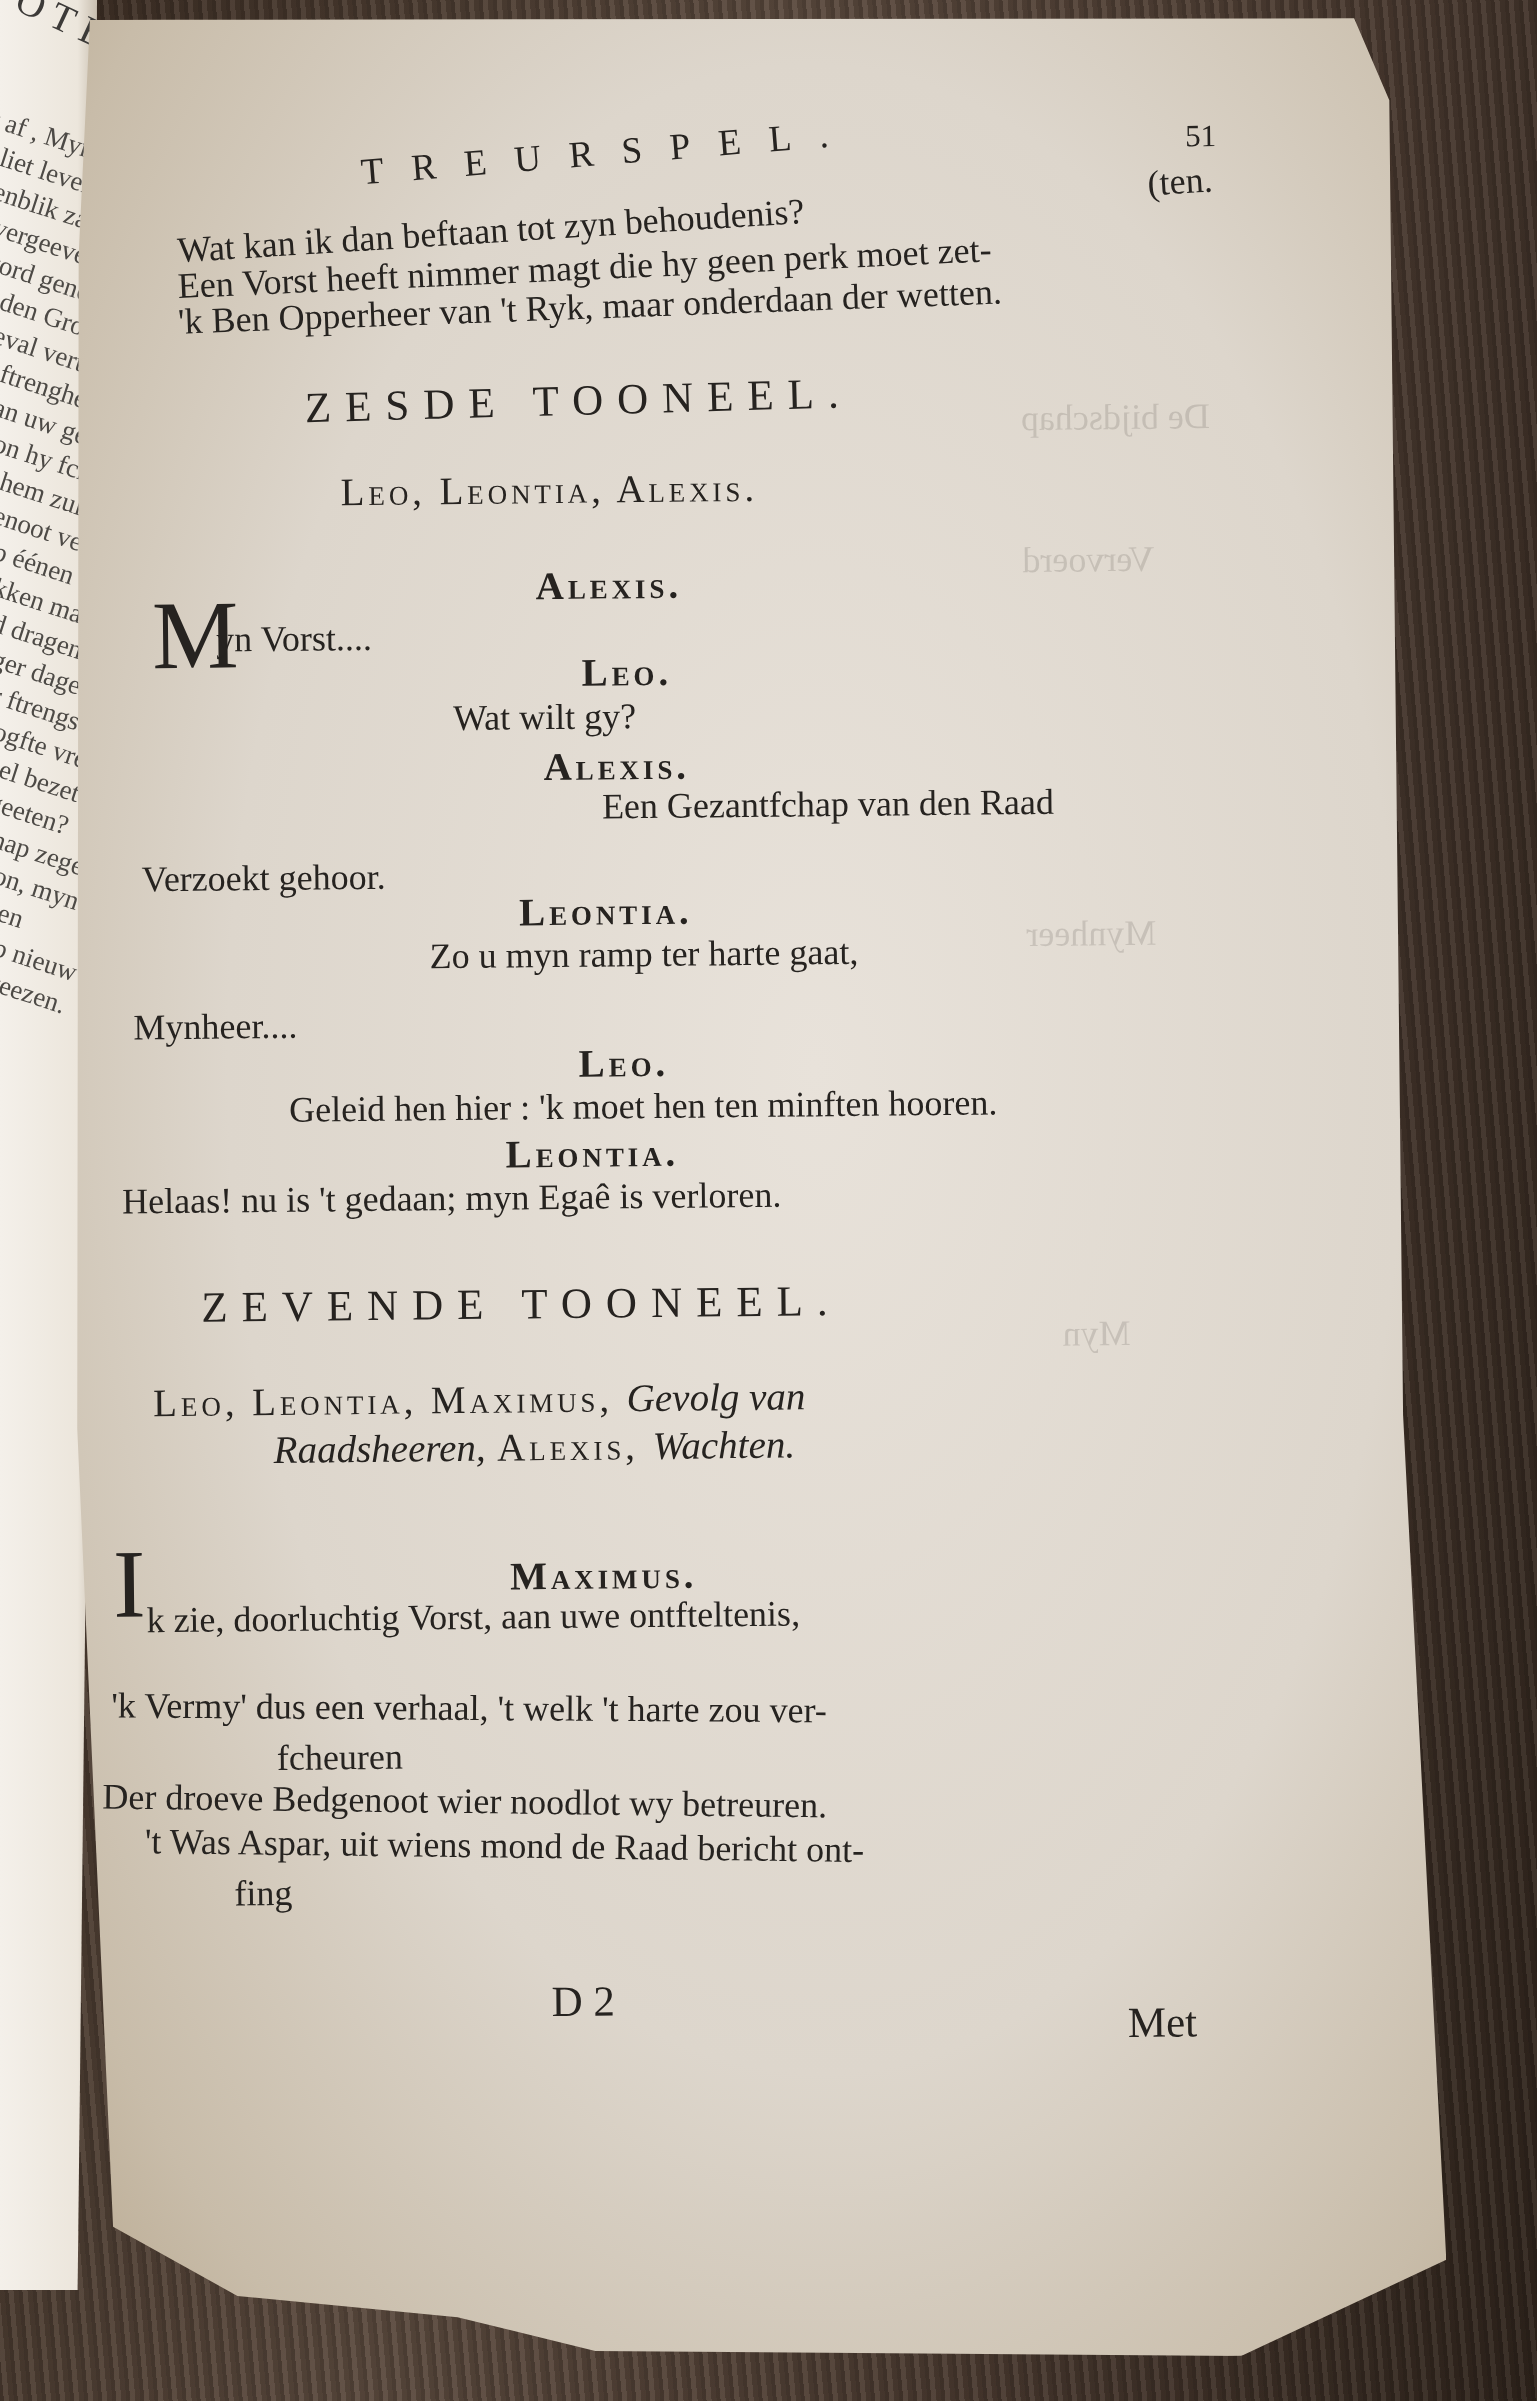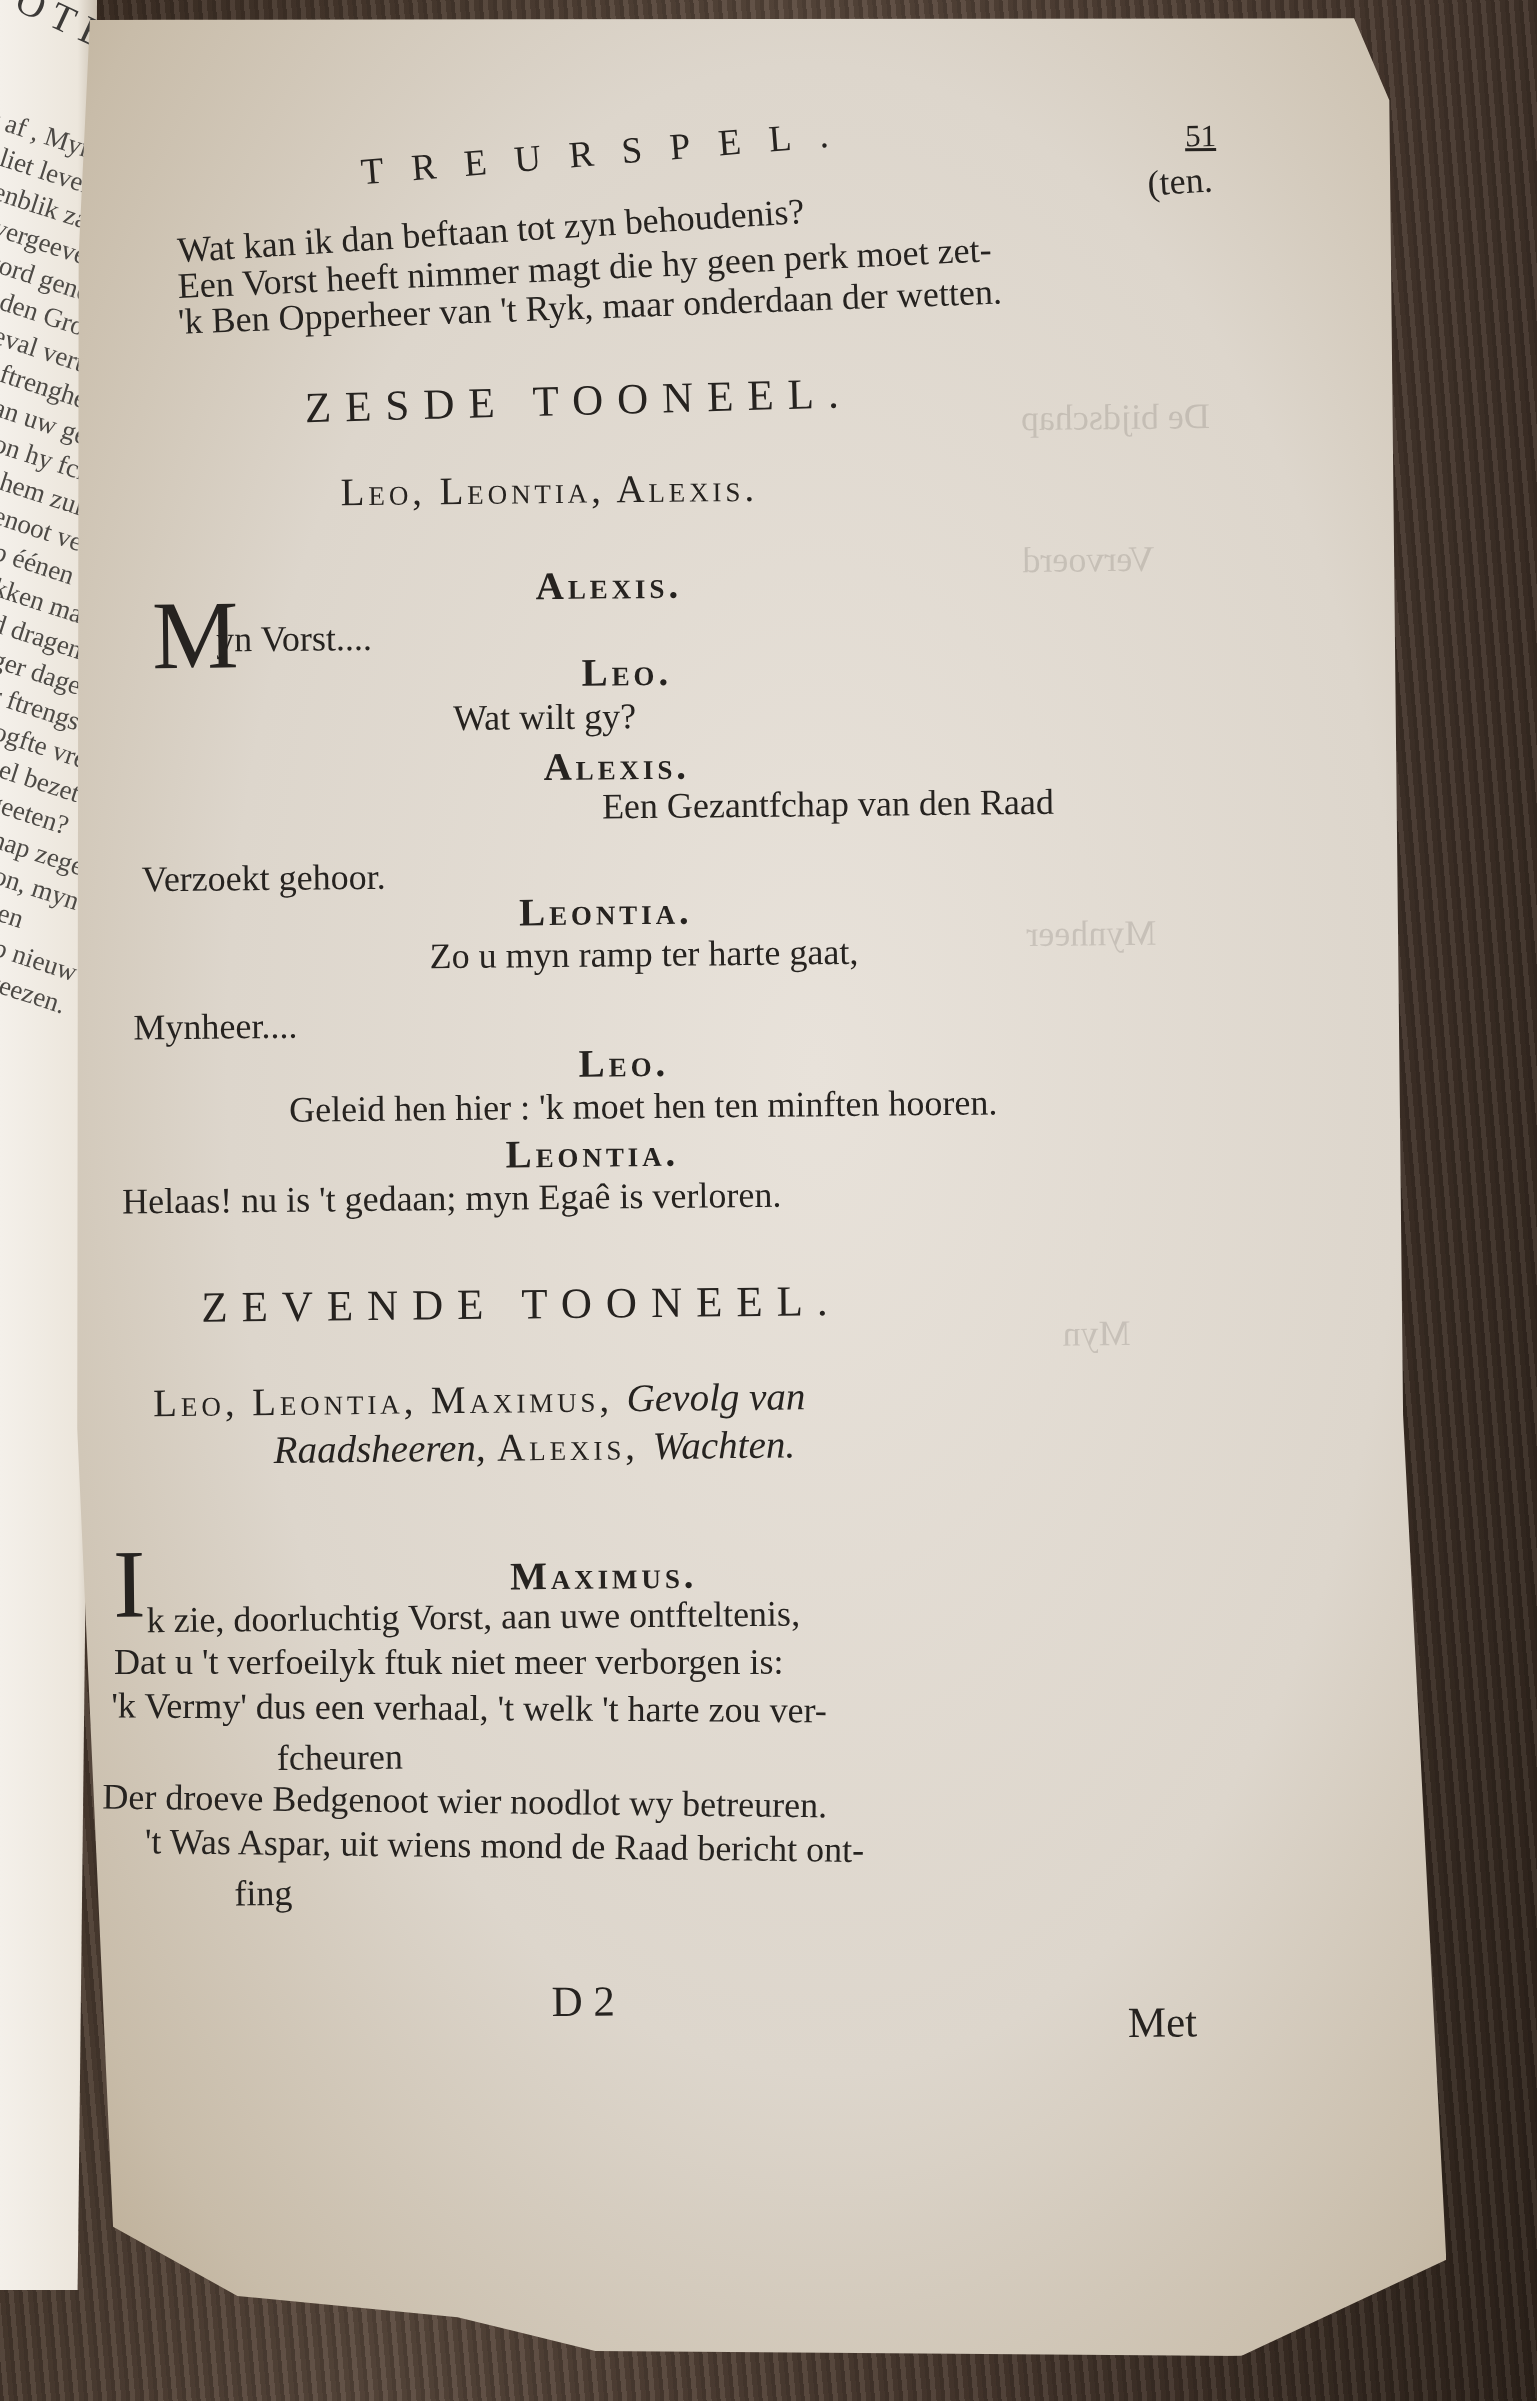--- a/index.html
+++ b/index.html
@@ -26,21 +26,21 @@
   .page {
     position: absolute; left: 61px; top: 13px; width: 1374px; height: 2348px;
     background: radial-gradient(ellipse at 55% 45%, #e8e2da 0%, #ddd6cc 55%, #c8bca9 85%, #b8a88f 100%);
     clip-path: polygon(3% 0%, 95% 0.5%, 97.5% 4%, 97.5% 60%, 100% 96%, 85% 100%, 38% 99.5%, 28% 98%, 12% 97%, 3% 94%, 1% 60%, 2% 10%);
     transform: rotate(-0.6deg);
     box-shadow: 0 0 26px rgba(0,0,0,0.6);
   }
   .page-inner { position: absolute; left: 0; top: 0; right: 0; bottom: 0; color: #262320; }
   .abs { position: absolute; white-space: nowrap; }
   .runhead { font-size: 37px; letter-spacing: 28px; top: 116px; left: 310px; transform: rotate(-4deg); }
-  .pageno { font-size: 31px; top: 110px; left: 1135px; text-decoration: underline; }
+  .pageno { font-size: 31px; top: 110px; left: 1135px; }
   .verse { font-size: 36px; }
   .scene-title { font-size: 43px; letter-spacing: 14px; }
   .sc { font-variant: small-caps; font-size: 39px; letter-spacing: 3.9px; }
   .speaker { font-variant: small-caps; font-size: 39px; letter-spacing: 3.9px; font-weight: bold; }
   .italic { font-style: italic; }
   .dropcap { font-size: 97px; line-height: 1; }
   .sig { font-size: 43px; }
   .catch { font-size: 43px; margin-top: 22px; }
   .bleed { color: rgba(60,55,50,0.16); font-size: 36px; transform: scaleX(-1); }
 </style>
@@ -128,21 +128,20 @@
     </div>
     <div class="abs sc" style="left:210px; top:1409px;">
       <span class="italic" style="font-variant:normal; letter-spacing:0;">Raadsheeren,</span>
       <span>Alexis,</span>
       <span class="italic" style="font-variant:normal; letter-spacing:0;">Wachten.</span>
     </div>
 
     <div class="abs speaker" style="left:445px; top:1538px;">Maximus.</div>
     <div class="abs dropcap" style="left:48px; top:1516px;">I</div>
     <div class="abs verse" style="left:81px; top:1580px;">k zie, doorluchtig Vorst, aan uwe ontfteltenis,</div>
-    <div class="abs verse" style="left:48px; top:1625px; transform:rotate(0.6deg);">Dat u 't verfoeilyk ftuk niet meer verborgen is:</div>
     <div class="abs verse" style="left:45px; top:1671px; transform:rotate(1deg);">'k Vermy' dus een verhaal, 't welk 't harte zou ver-</div>
     <div class="abs verse" style="left:210px; top:1719px;">fcheuren</div>
     <div class="abs verse" style="left:35px; top:1764px; transform:rotate(1.3deg);">Der droeve Bedgenoot wier noodlot wy betreuren.</div>
     <div class="abs verse" style="left:77px; top:1809px; transform:rotate(1.3deg);">'t Was Aspar, uit wiens mond de Raad bericht ont-</div>
     <div class="abs verse" style="left:166px; top:1854px;">fing</div>
 
     <div class="abs sig" style="left:482px; top:1942px;margin-top:20px;">D 2</div>
     <div class="abs catch" style="left:1058px; top:1967px;">Met</div>
   </div>
 </div>

